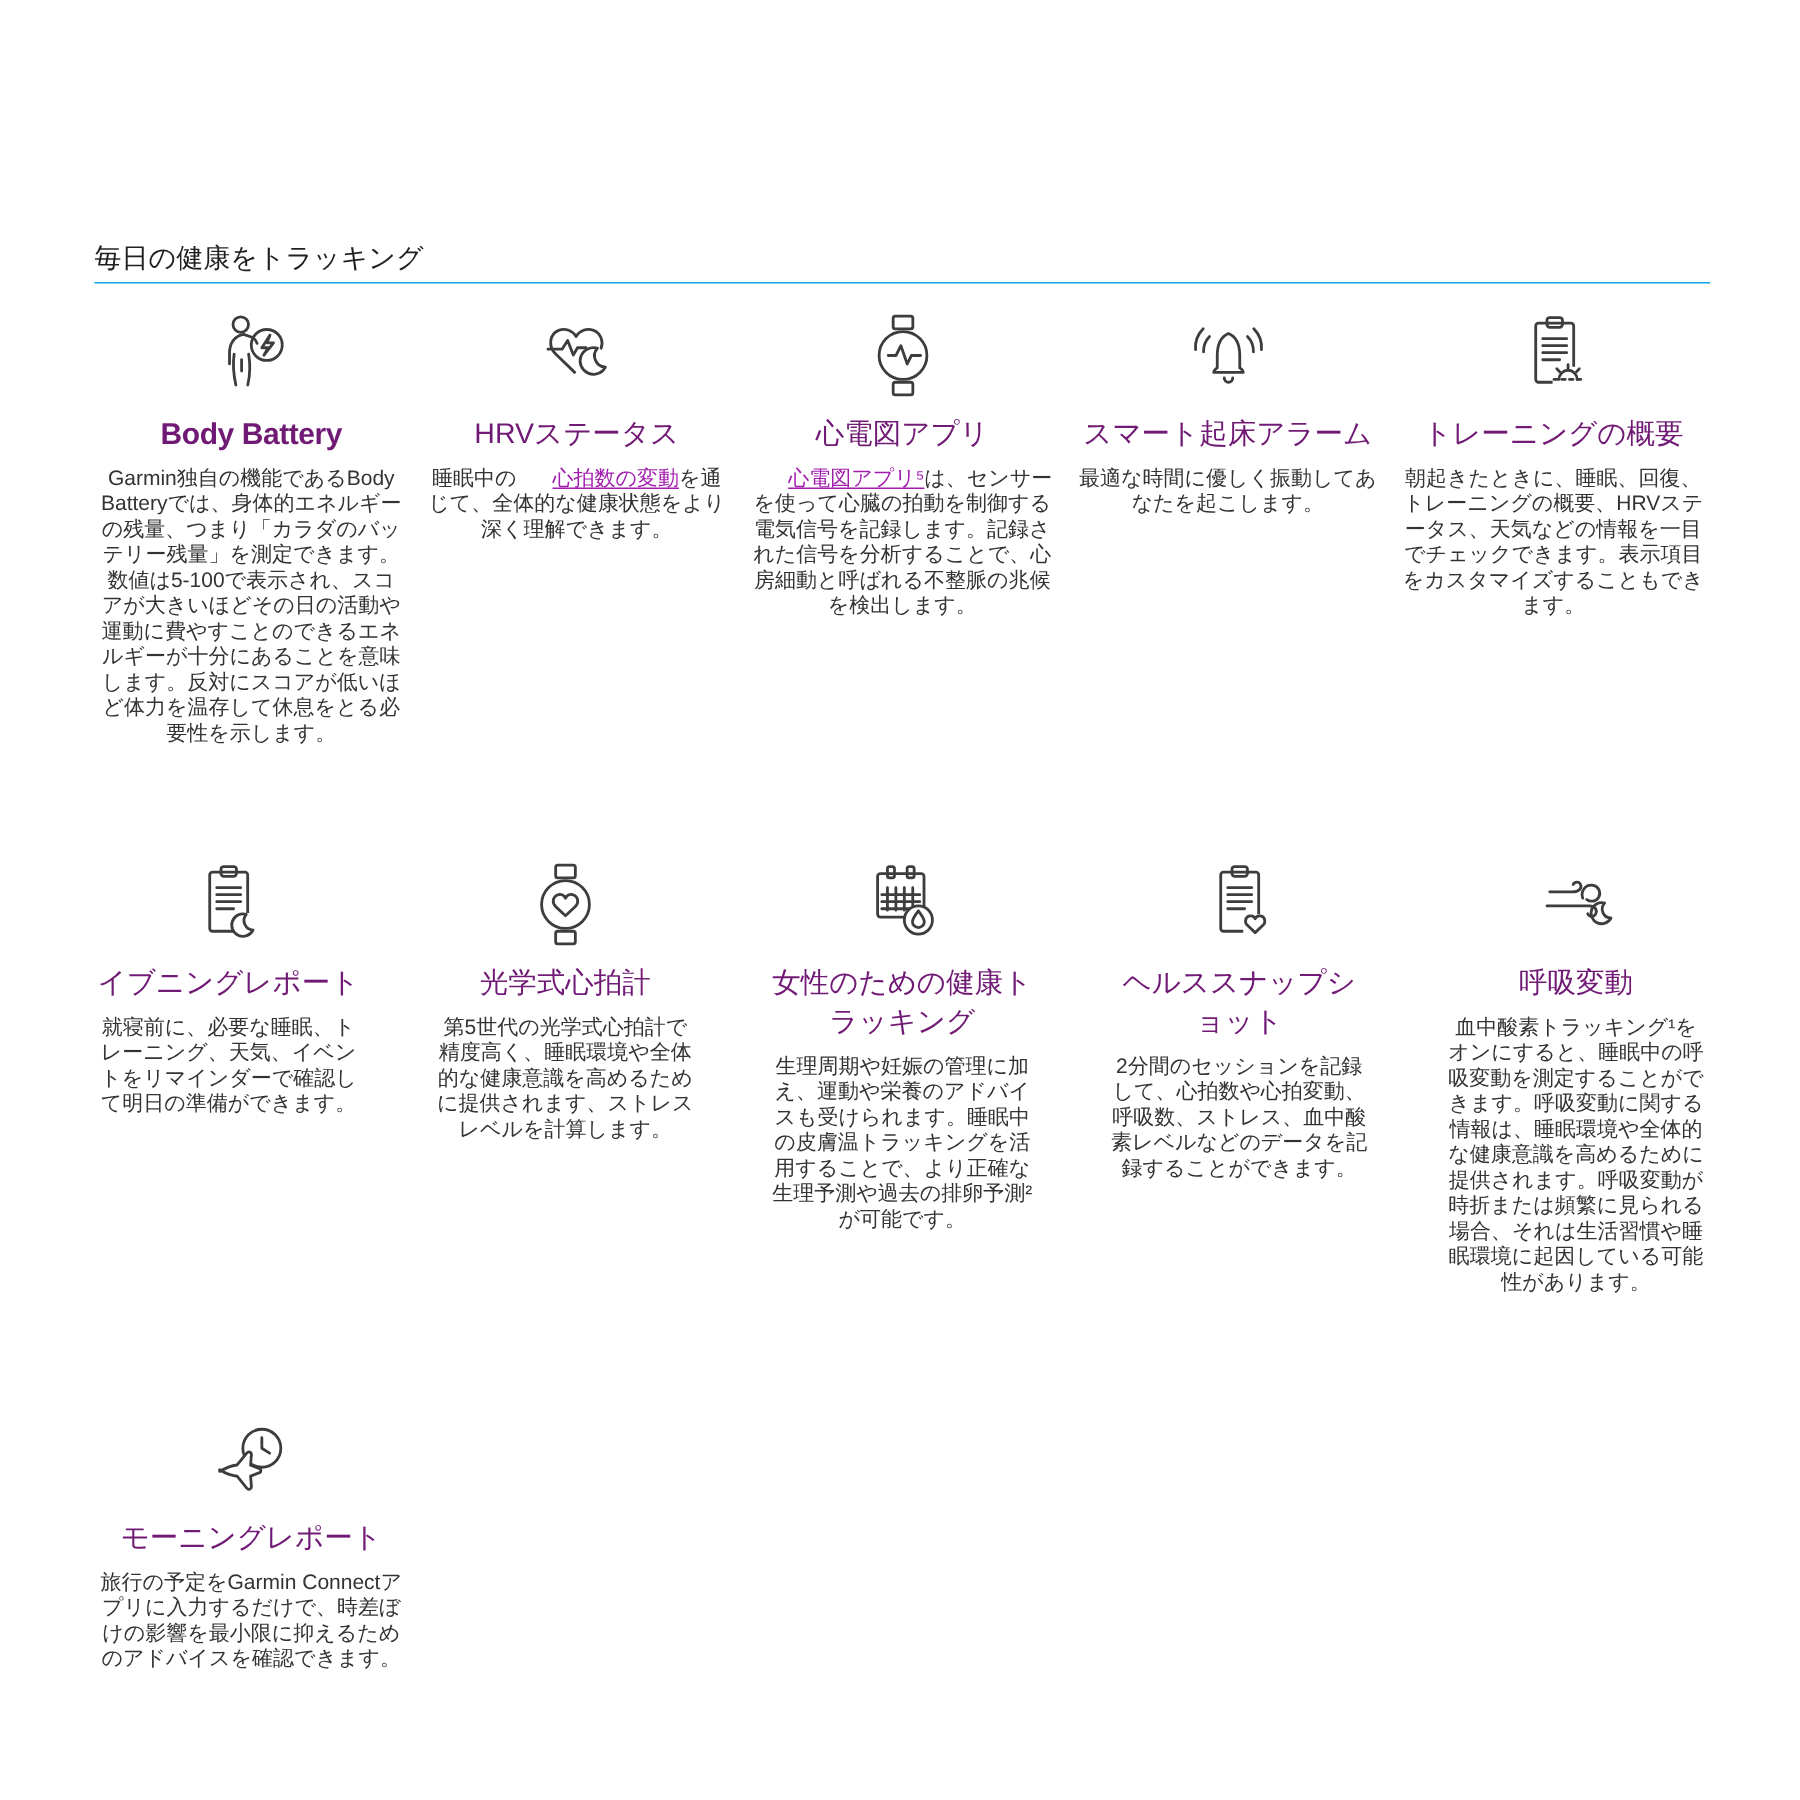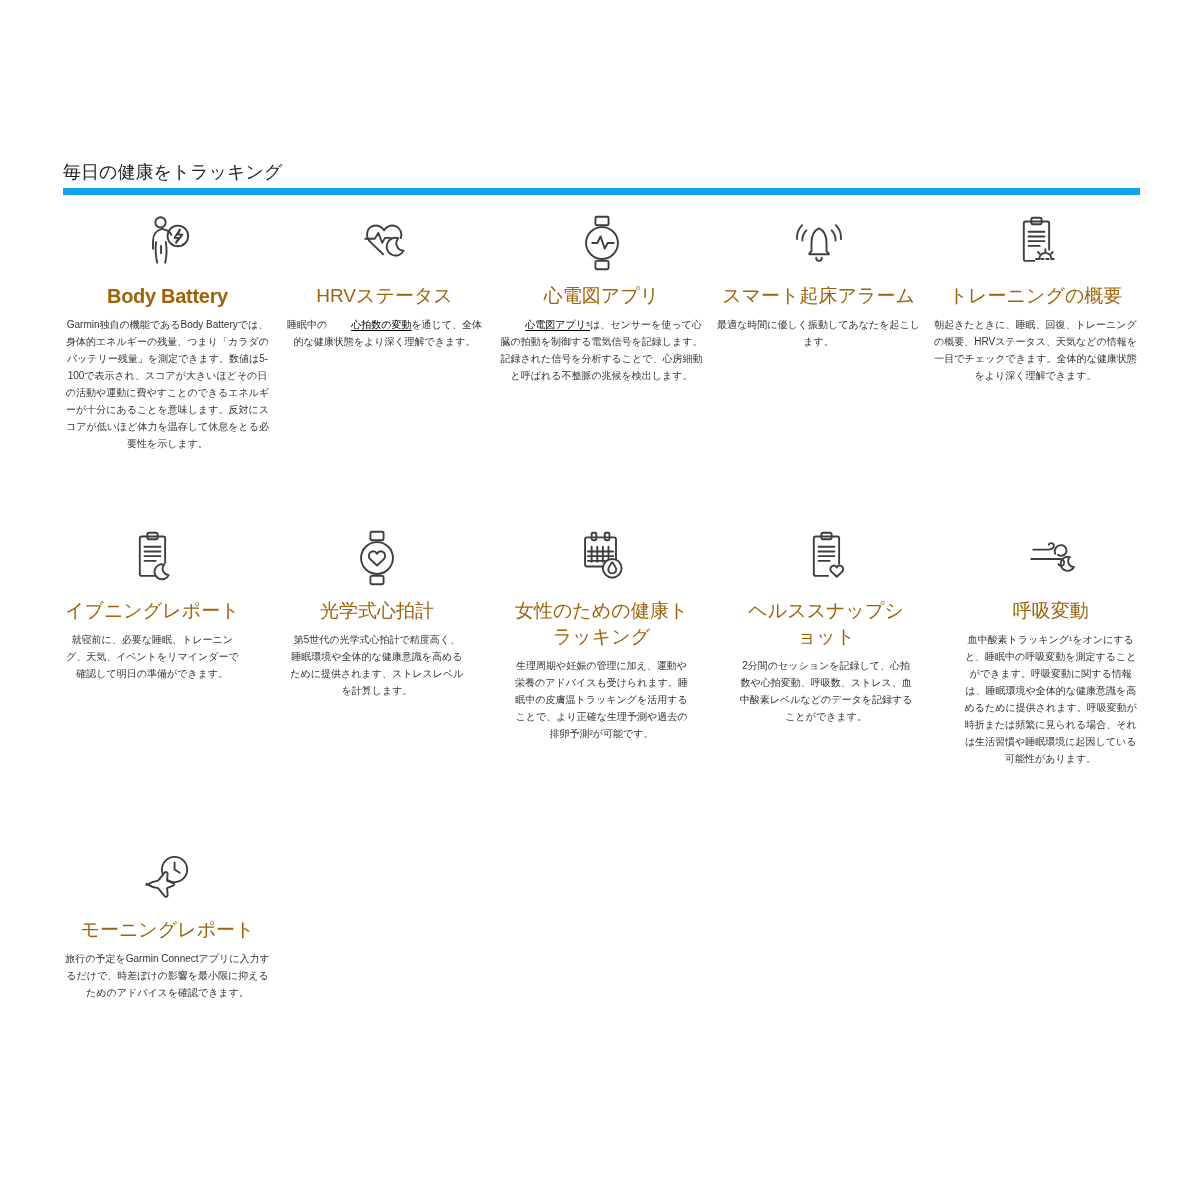--- a/index.html
+++ b/index.html
@@ -4,38 +4,38 @@
 <style>
   html,body{margin:0;padding:0;}
   body{
     width:1200px;height:1200px;background:#ffffff;
     font-family:"Liberation Sans","DejaVu Sans",sans-serif;
     color:#333333;overflow:hidden;
   }
   .content{margin:0 60px 0 63px;padding-top:162px;}
   .section-header{
     font-size:18px;line-height:20px;font-weight:400;color:#1f1f1f;
-    border-bottom:7px solid #0ea5e9;padding-bottom:6px;
+    border-bottom:1px solid #0ea5e9;padding-bottom:6px;
   }
   .features-row{
     display:grid;grid-template-columns:repeat(5,1fr);column-gap:8px;
     align-items:start;
   }
   .row-1{margin-top:16px;}
   .row-2{margin-top:74px;gap:46px;}
   .row-3{margin-top:78px;}
   .card{text-align:center;padding:0 2px;}
   .icon-wrap{height:64px;display:flex;align-items:center;justify-content:center;}
   .feature-icon{width:60px;height:60px;color:#3d3d3d;}
   .card-title{
-    margin:8px 0 0;font-size:19px;font-weight:400;line-height:26px;color:#a16207;
+    margin:8px 0 0;font-size:19px;font-weight:400;line-height:26px;color:#701a75;
   }
   .card-title.latin{font-weight:700;letter-spacing:-0.3px;font-size:20px;}
-  .card-body{margin:7px 0 0;font-size:10px;line-height:17px;color:#333333;}
-  .body-link{color:#000000;text-decoration:underline;text-underline-offset:2px;cursor:pointer;margin-left:24px;}
+  .card-body{margin:7px 0 0;font-size:14px;line-height:17px;color:#333333;}
+  .body-link{color:#a21caf;text-decoration:underline;text-underline-offset:2px;cursor:pointer;margin-left:24px;}
 </style>
 </head>
 <body>
 
 <div class="content">
 
   <div class="section-header">毎日の健康をトラッキング</div>
 
   <div class="features-row row-1">
 
@@ -101,21 +101,21 @@
           <rect x="19" y="9" width="27" height="42" rx="2"></rect>
           <rect x="27" y="5" width="11" height="7" rx="2"></rect>
           <path d="M24 20 h17 M24 25 h17 M24 30 h17 M24 35 h12"></path>
           <path d="M31 40 h22 v15 h-22 z" fill="#ffffff" stroke="none"></path>
           <path d="M35.5 49 a6.5 6.5 0 0 1 13 0"></path>
           <path d="M42 38.5 v3 M34 41.5 l2 2 M50 41.5 l-2 2"></path>
           <path d="M32 49 h20" stroke-dasharray="2.5 3"></path>
         </svg>
       </div>
       <h3 class="card-title">トレーニングの概要</h3>
-      <p class="card-body">朝起きたときに、睡眠、回復、トレーニングの概要、HRVステータス、天気などの情報を一目でチェックできます。全体的な健康状態をより深く理解できます。</p>
+      <p class="card-body">朝起きたときに、睡眠、回復、トレーニングの概要、HRVステータス、天気などの情報を一目でチェックできます。表示項目をカスタマイズすることもできます。</p>
     </div>
 
   </div>
 
   <div class="features-row row-2">
 
     <div class="card">
       <div class="icon-wrap">
         <svg class="feature-icon" viewBox="0 0 64 64" fill="none" stroke="currentColor" stroke-width="2" stroke-linecap="round" stroke-linejoin="round">
           <rect x="19" y="9" width="27" height="42" rx="2"></rect>

